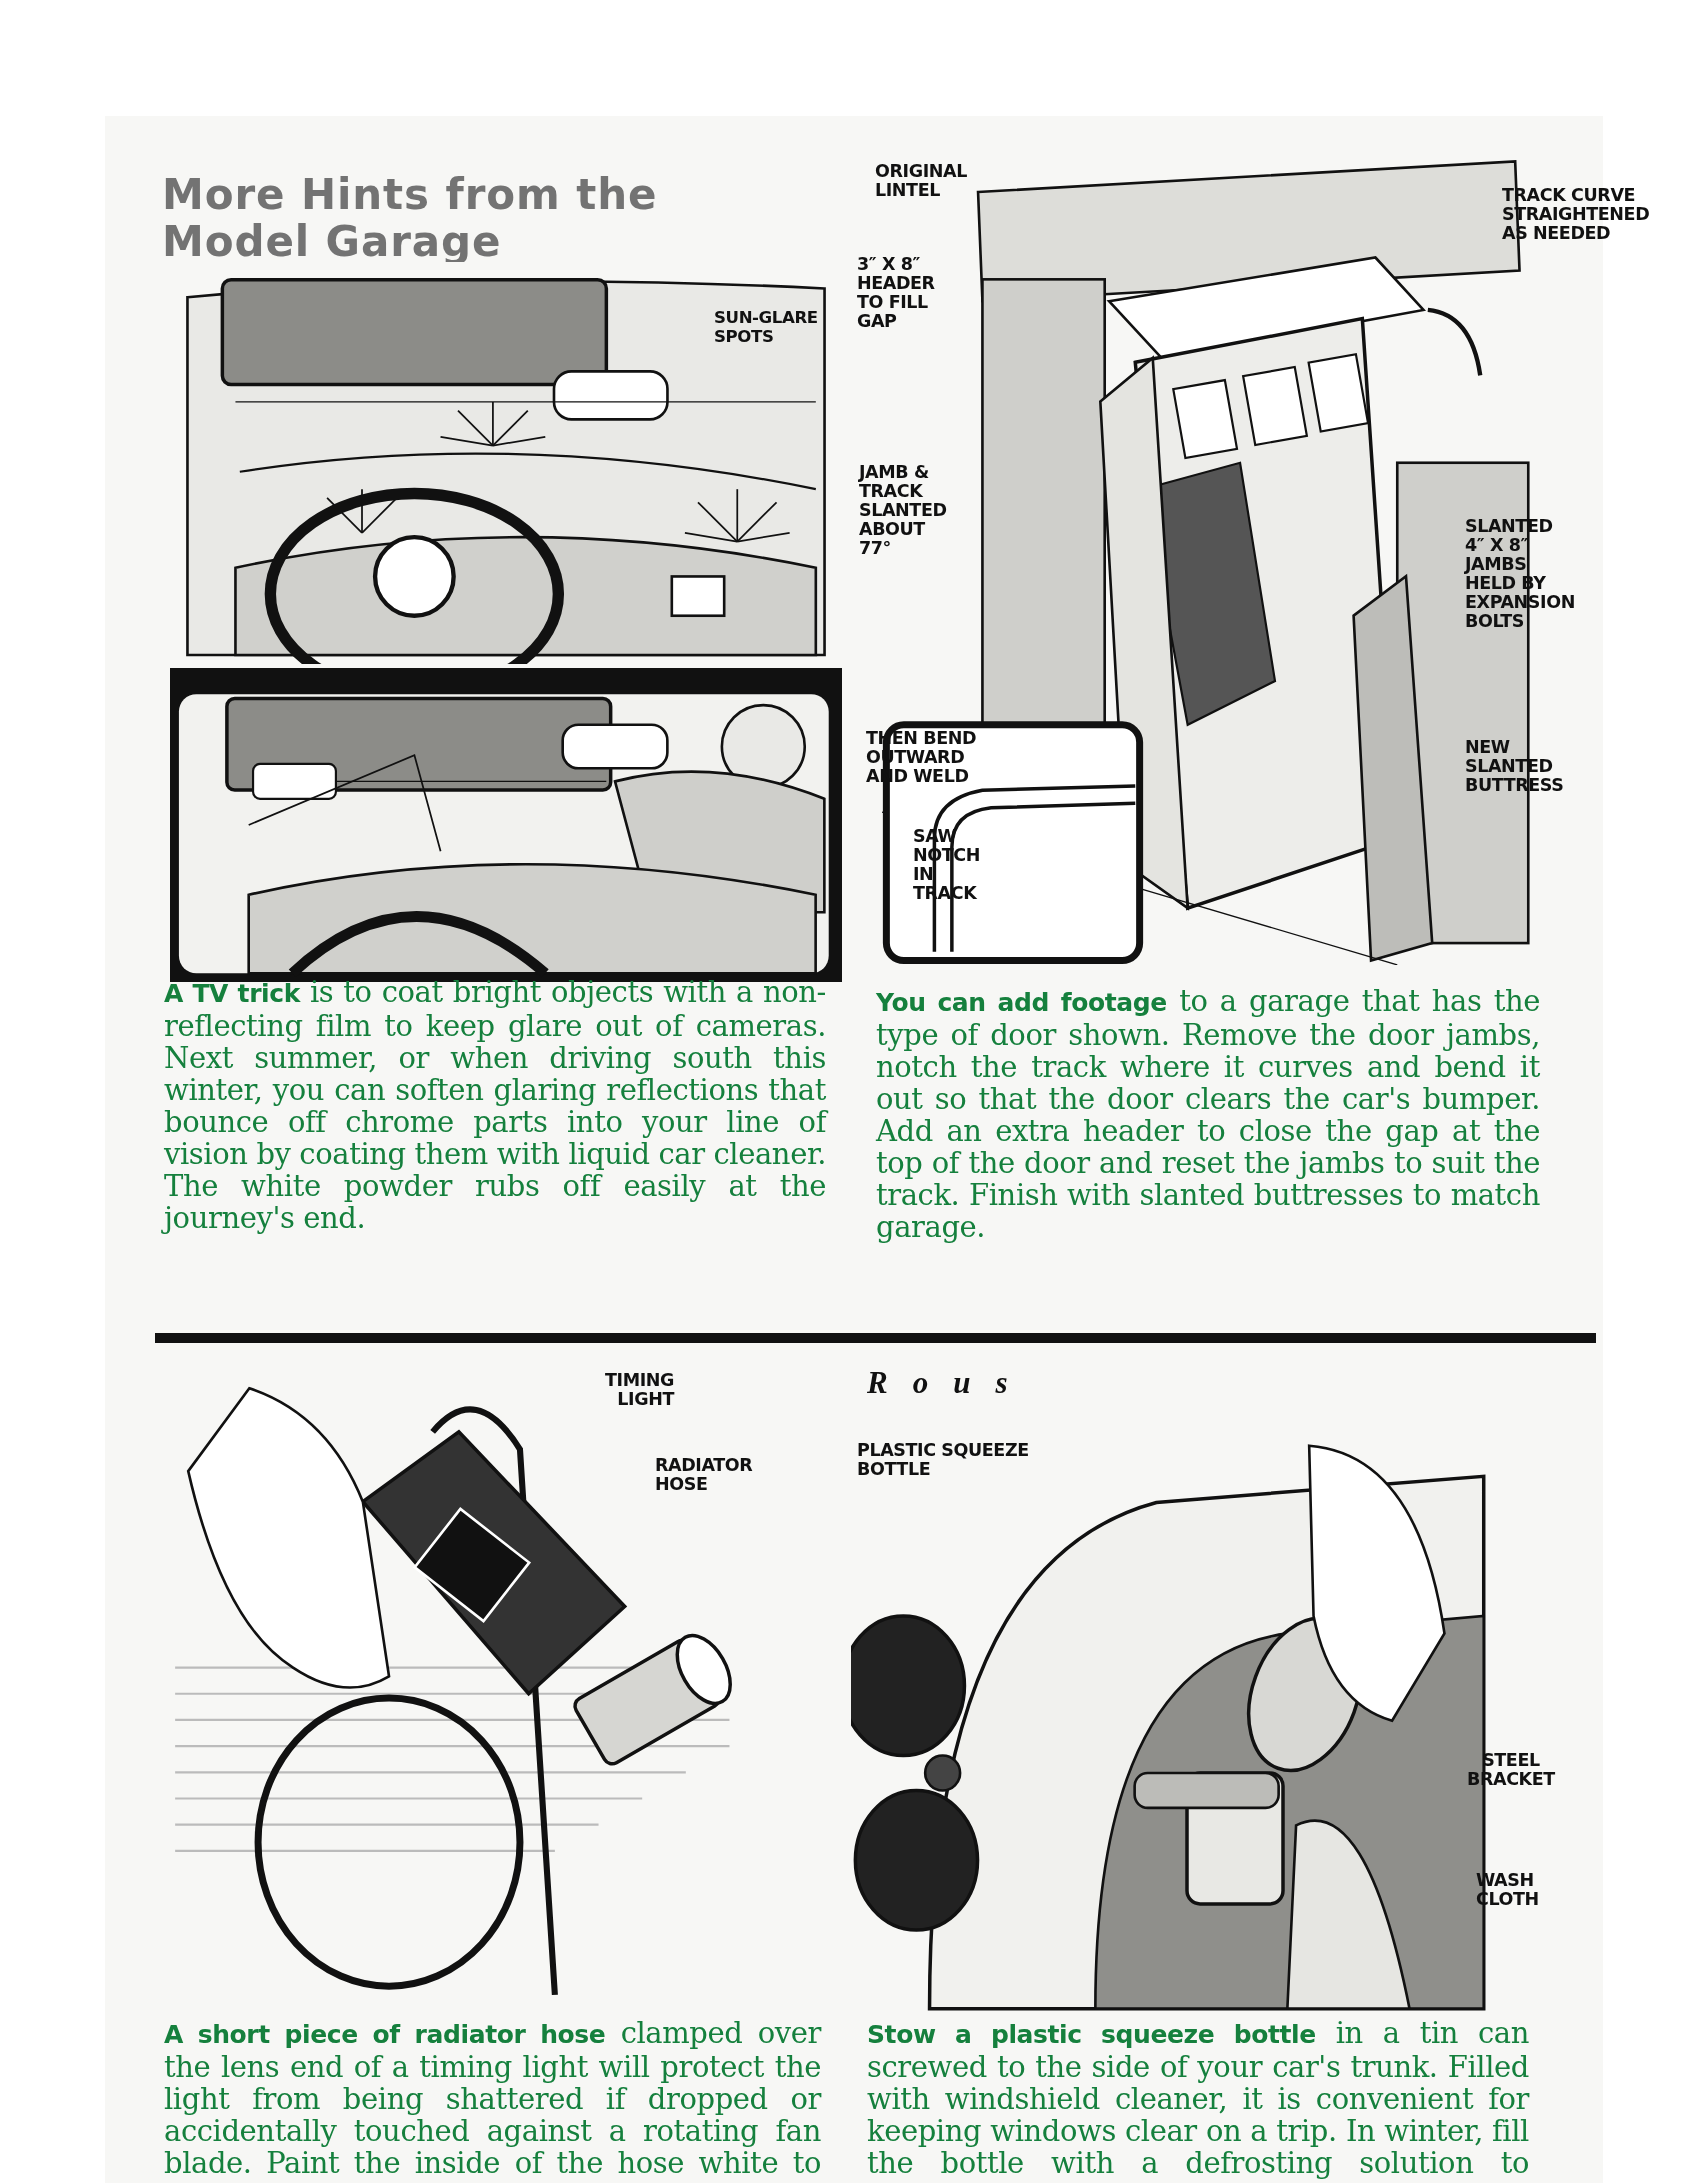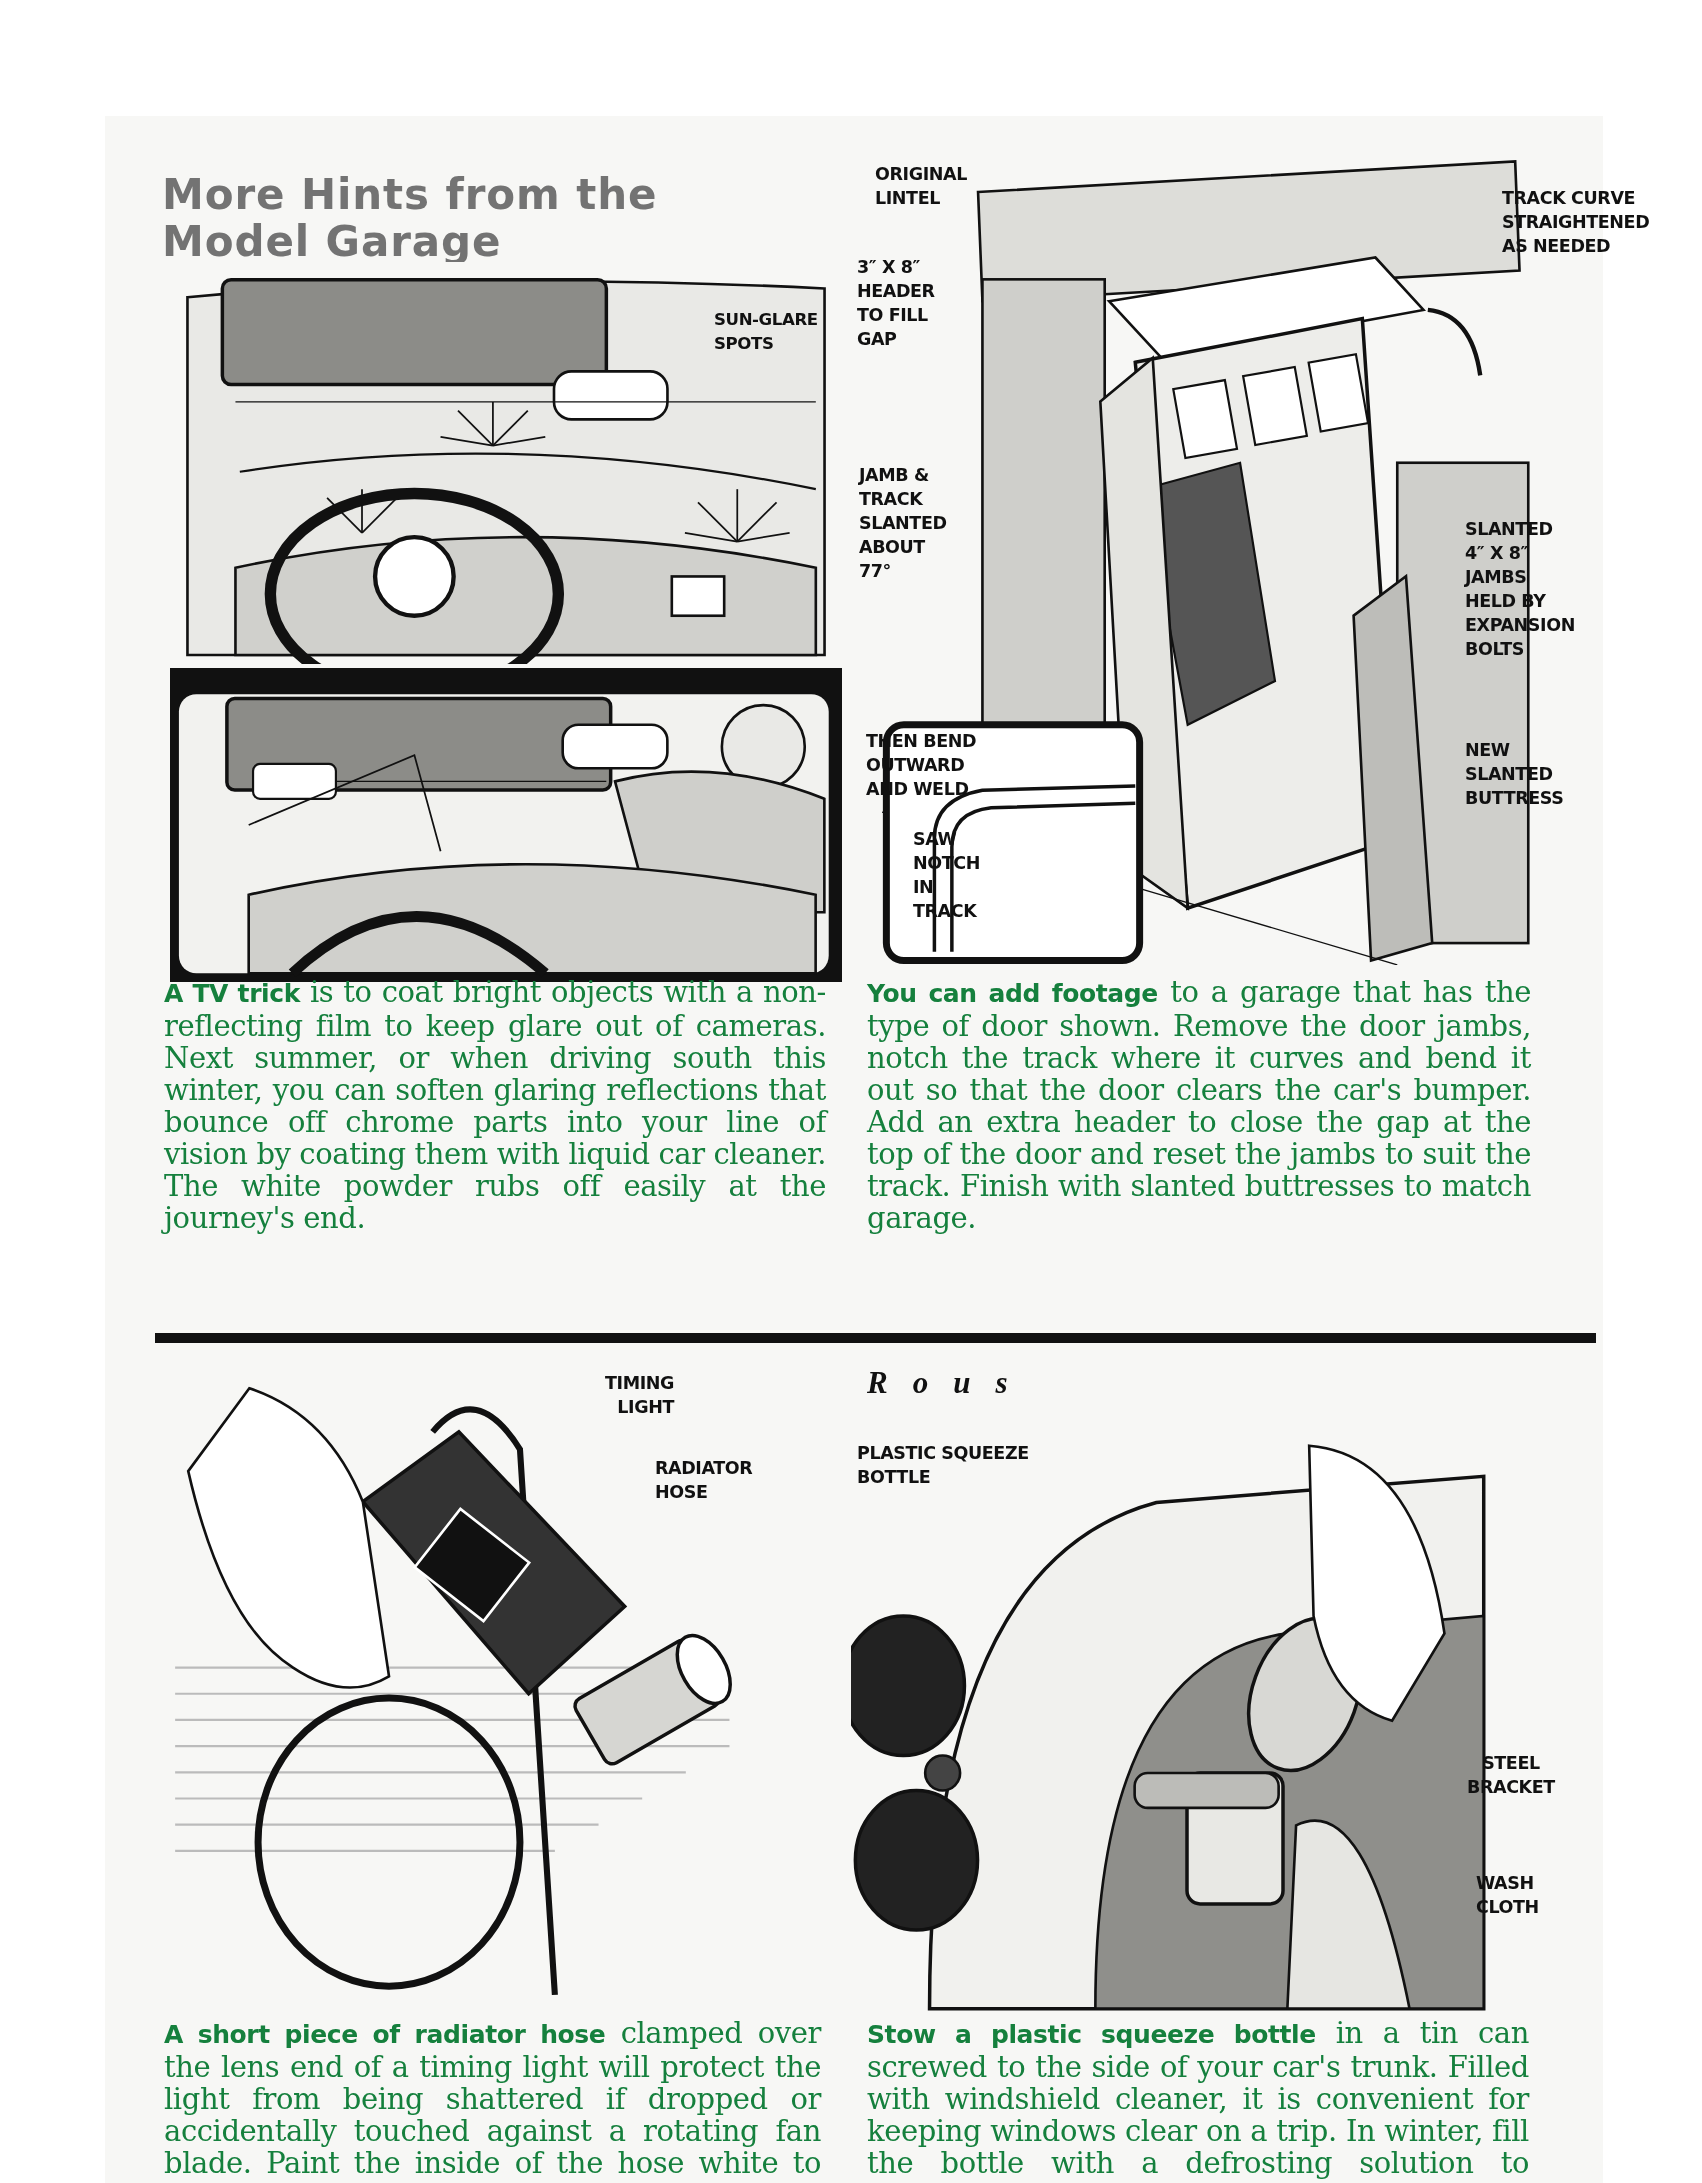--- a/index.html
+++ b/index.html
@@ -11,21 +11,21 @@
   }
 
   .title {
     position: absolute; left: 162px; top: 143px; width: 568px;
     font-family: "DejaVu Sans", sans-serif; font-weight: bold;
     font-size: 42px; line-height: 47px; color: #737373; letter-spacing: 0.9px;
   }
 
   .label {
     position: absolute; font-family: "DejaVu Sans", sans-serif;
-    font-weight: bold; font-size: 17.5px; line-height: 24px; color: #111;
+    font-weight: bold; font-size: 17.5px; line-height: 19px; color: #111;
     text-transform: uppercase; white-space: pre-line; letter-spacing: -0.4px;
   }
 
   .illus {
     position: absolute; background: #fff; overflow: hidden;
   }
   .illus svg { width: 100%; height: 100%; display: block; }
 
   .caption {
     position: absolute; font-family: "DejaVu Serif", serif;
@@ -153,21 +153,21 @@
 NOTCH
 IN
 TRACK</div>
 <div class="label" style="left:1465px; top:738px;">NEW
 SLANTED
 BUTTRESS</div>
 
 <p class="caption" style="left:164px; top:976px; width:662px; margin:0;">
   <span class="lead">A TV trick</span><span> is to coat bright objects with a non-reflecting film to keep glare out of cameras. Next summer, or when driving south this winter, you can soften glaring reflections that bounce off chrome parts into your line of vision by coating them with liquid car cleaner. The white powder rubs off easily at the journey's end.</span>
 </p>
-<p class="caption" style="left:867px; top:976px; width:664px; margin:0;">
+<p class="caption" style="left:867px; top:976px; width:664px; margin:9px;">
   <span class="lead">You can add footage</span><span> to a garage that has the type of door shown. Remove the door jambs, notch the track where it curves and bend it out so that the door clears the car's bumper. Add an extra header to close the gap at the top of the door and reset the jambs to suit the track. Finish with slanted buttresses to match garage.</span>
 </p>
 
 <div class="rule"></div>
 
 <div class="illus" style="left:162px; top:1362px; width:681px; height:646px; background:#f7f7f5;">
   <svg viewBox="0 0 1560 1480">
     <g stroke="#bbb" stroke-width="5">
       <line x1="30" y1="700" x2="1200" y2="700"></line>
         <line x1="30" y1="760" x2="1300" y2="760"></line>

